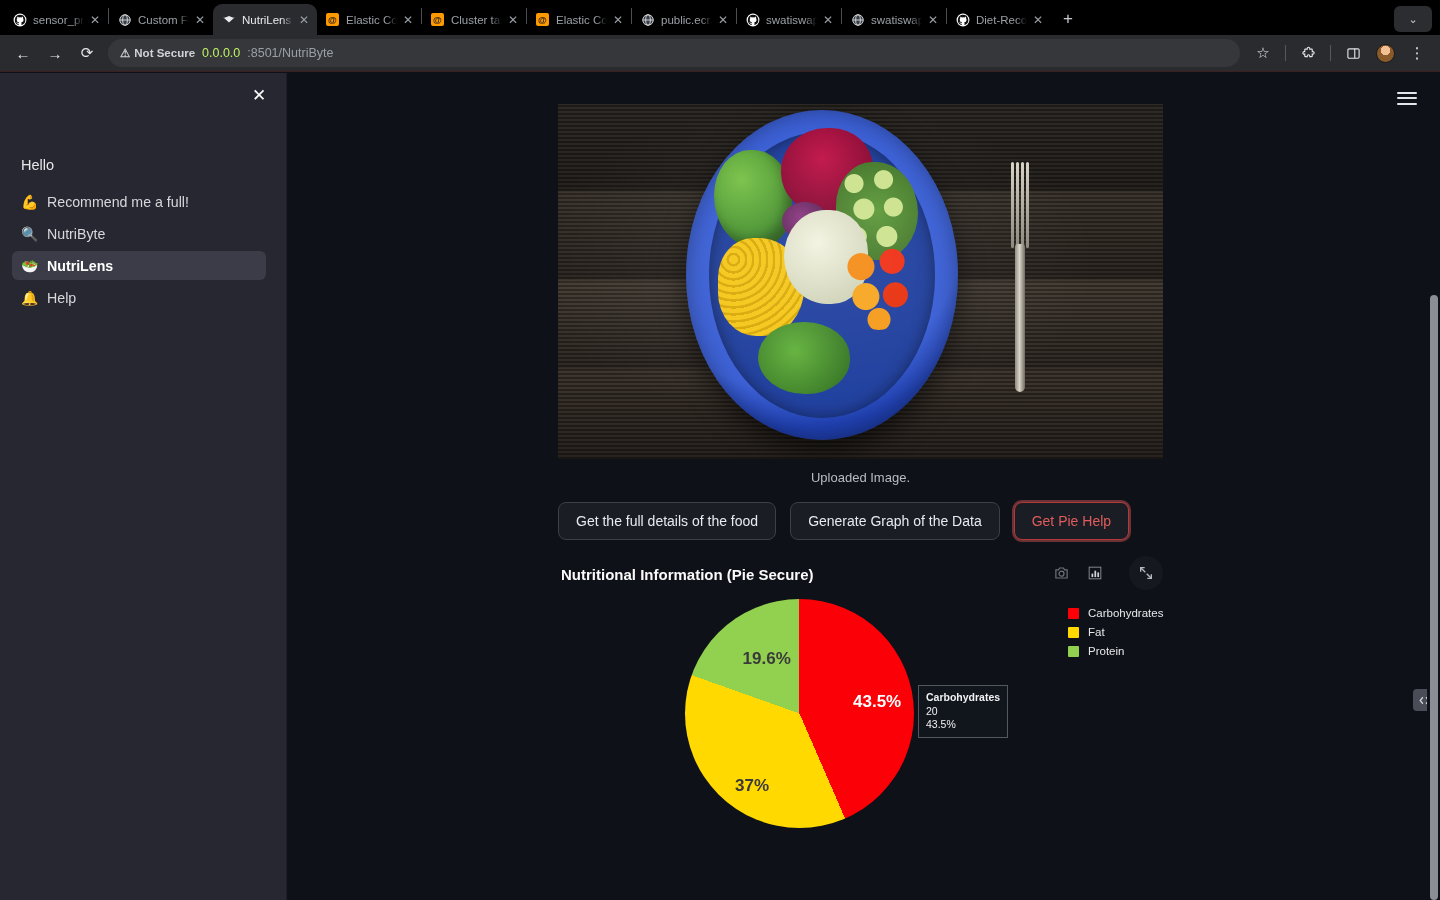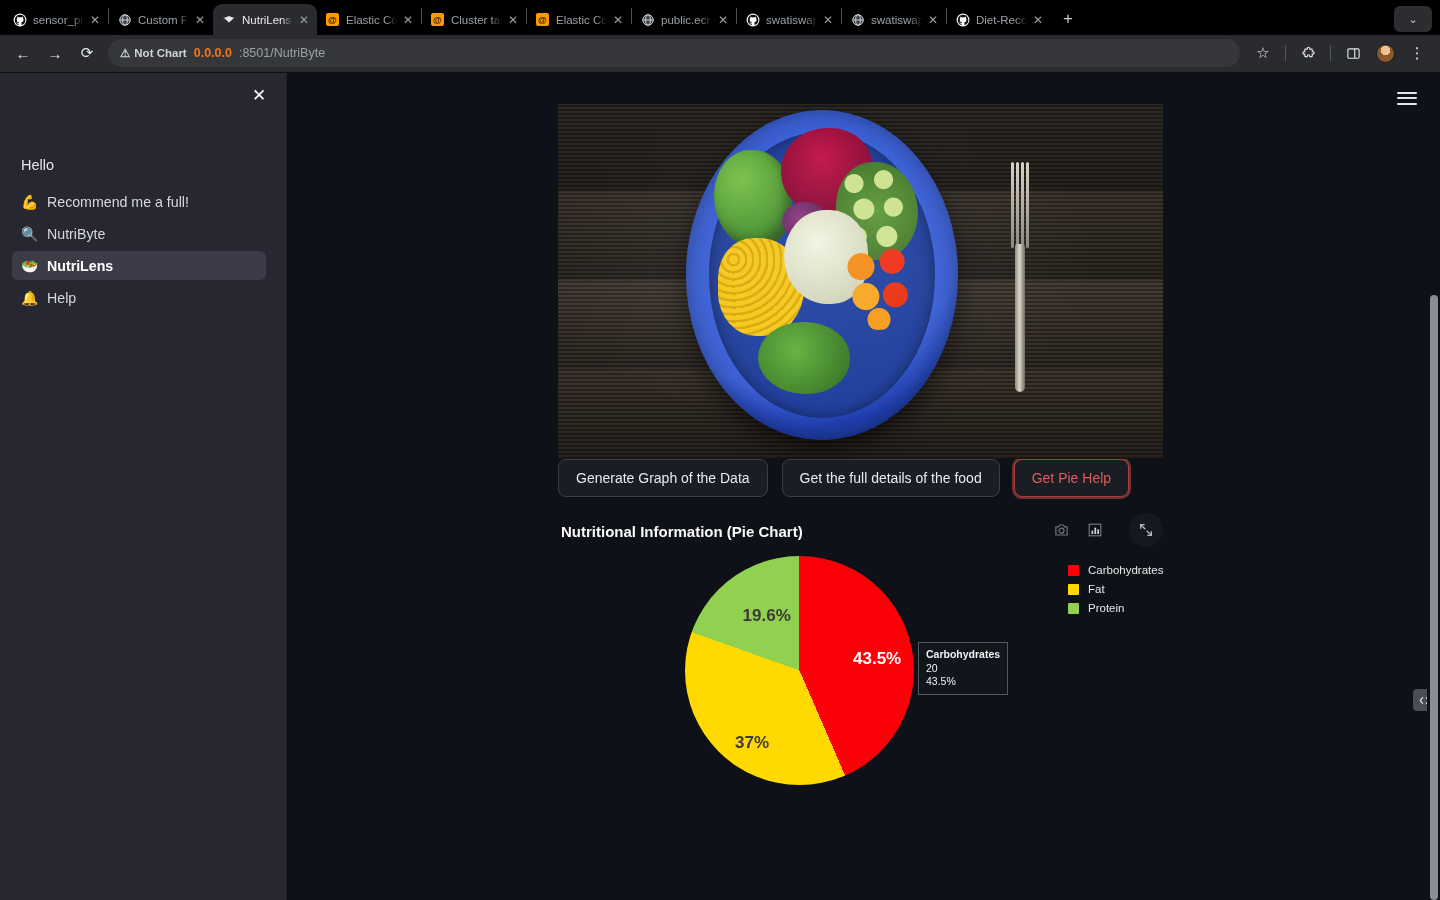--- a/index.html
+++ b/index.html
@@ -67,21 +67,21 @@
     flex: 1; height: 28px; margin: 0 6px 0 4px;
     background: #35373b; border-radius: 14px;
     display: flex; align-items: center; padding: 0 12px; gap: 7px;
     font-size: 12.5px; color: #e8eaed;
   }
   .notsecure {
     display: flex; align-items: center; gap: 4px;
     color: #cfd2d6; font-size: 11.5px; font-weight: 600;
     flex: 0 0 auto;
   }
-  .url-host { color: #f97316; font-weight: 700; }
+  .url-host { color: #bef264; font-weight: 400; }
   .url-rest { color: #9aa0a6; }
   .tb-right { display: flex; align-items: center; gap: 2px; flex: 0 0 auto; }
   .tb-sep { width: 1px; height: 16px; background: #55585c; margin: 0 5px; }
   .avatar {
     width: 19px; height: 19px; border-radius: 50%;
     background: radial-gradient(circle at 50% 32%, #f2c094 0 32%, #8a5a2b 33% 100%);
     border: 1px solid #1b1c1e;
   }
 
   
@@ -412,21 +412,21 @@
     <div class="tabchevron">⌄</div>
   </div>
 
   <div class="toolbar">
     <div class="navbtn">←</div>
     <div class="navbtn">→</div>
     <div class="navbtn">⟳</div>
     <div class="omnibox">
       <div class="notsecure">
         <span>⚠</span>
-        <span>Not Chart</span>
+        <span>Not Secure</span>
       </div>
       <span class="url-host">0.0.0.0</span>
         <span class="url-rest">:8501/NutriByte</span>
     </div>
     <div class="tb-right">
       <div class="navbtn">☆</div>
       <div class="tb-sep"></div>
       <div class="navbtn">
         <svg width="15" height="15" viewBox="0 0 24 24" fill="none" stroke="#e3e5e8" stroke-width="1.8">
           <path d="M10 4a2 2 0 1 1 4 0v1h3a1 1 0 0 1 1 1v3h1a2 2 0 1 1 0 4h-1v3a1 1 0 0 1-1 1h-3v-1a2 2 0 1 0-4 0v1H7a1 1 0 0 1-1-1v-3H5a2 2 0 1 1 0-4h1V6a1 1 0 0 1 1-1h3V4z"></path>
@@ -495,24 +495,25 @@
               <div class="veg v-greens"></div>
             </div>
             <div class="fork">
               <div class="tine" style="left:1px"></div>
               <div class="tine" style="left:6px"></div>
               <div class="tine" style="left:11px"></div>
               <div class="tine" style="left:16px"></div>
               <div class="handle"></div>
             </div>
           </div>
+          <div class="caption">Uploaded Image.</div>
 
           <div class="btnrow" id="btn-host">
+              <button class="sbtn">Get the full details of the food</button>
               <button class="sbtn">Generate Graph of the Data</button>
-              <button class="sbtn">Get the full details of the food</button>
               <button class="sbtn focused">Get Pie Help</button>
             </div>
 
           <div class="chartbox">
             <div class="chart-tools">
               <div class="ctool">
                 <svg width="15" height="14" viewBox="0 0 24 22" fill="none" stroke="#6f737d" stroke-width="1.9">
                   <path d="M3 6h4l2-3h6l2 3h4v13H3z"></path>
                     <circle cx="12" cy="12" r="4"></circle>
                 </svg>
@@ -528,21 +529,21 @@
               <div class="ctool circle">
                 <svg width="16" height="16" viewBox="0 0 24 24" fill="none" stroke="#b4b8c0" stroke-width="2">
                   <path d="M10 4H4v6"></path>
                     <path d="M4 4l7 7"></path>
                   <path d="M14 20h6v-6"></path>
                     <path d="M20 20l-7-7"></path>
                 </svg>
               </div>
             </div>
 
-            <div class="chart-title">Nutritional Information (Pie Chart)</div>
+            <div class="chart-title">Nutritional Information (Pie Secure)</div>
 
             <div class="plotarea">
               <div class="pie" id="pie" style="background: conic-gradient(rgb(251, 0, 7) 0deg, rgb(251, 0, 7) 156.522deg, rgb(255, 217, 0) 156.522deg, rgb(255, 217, 0) 289.565deg, rgb(146, 208, 79) 289.565deg, rgb(146, 208, 79) 360deg);"></div>
               <div id="slice-labels-host">
                   <div class="slicelabel light" style="left: 295.005px; top: 99.0567px;">43.5%</div>
                   <div class="slicelabel" style="left: 177.046px; top: 183px;">37%</div>
                   <div class="slicelabel" style="left: 184.561px; top: 55.5033px;">19.6%</div>
                 </div>
               <div class="legend" id="legend-host">
                   <div class="legrow">

